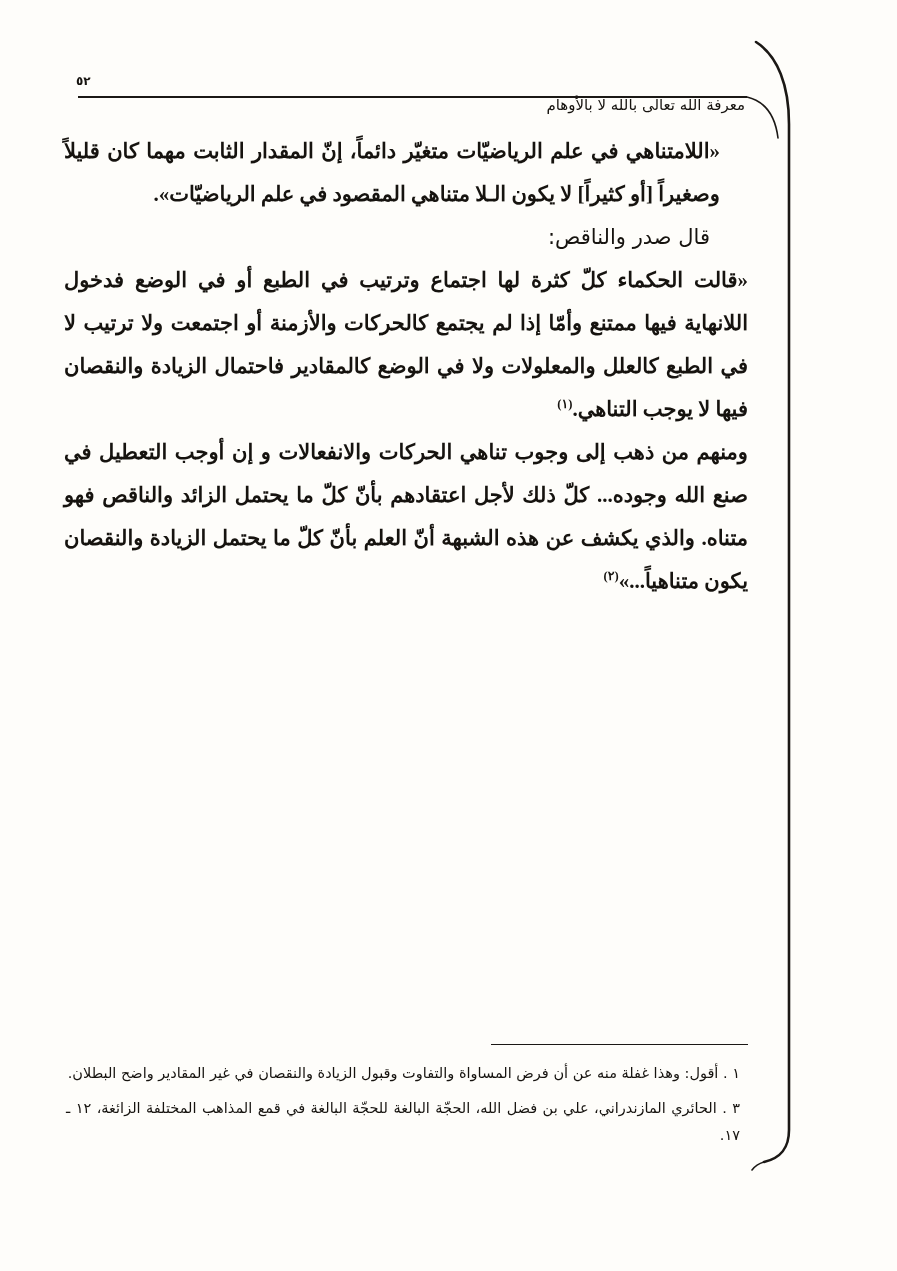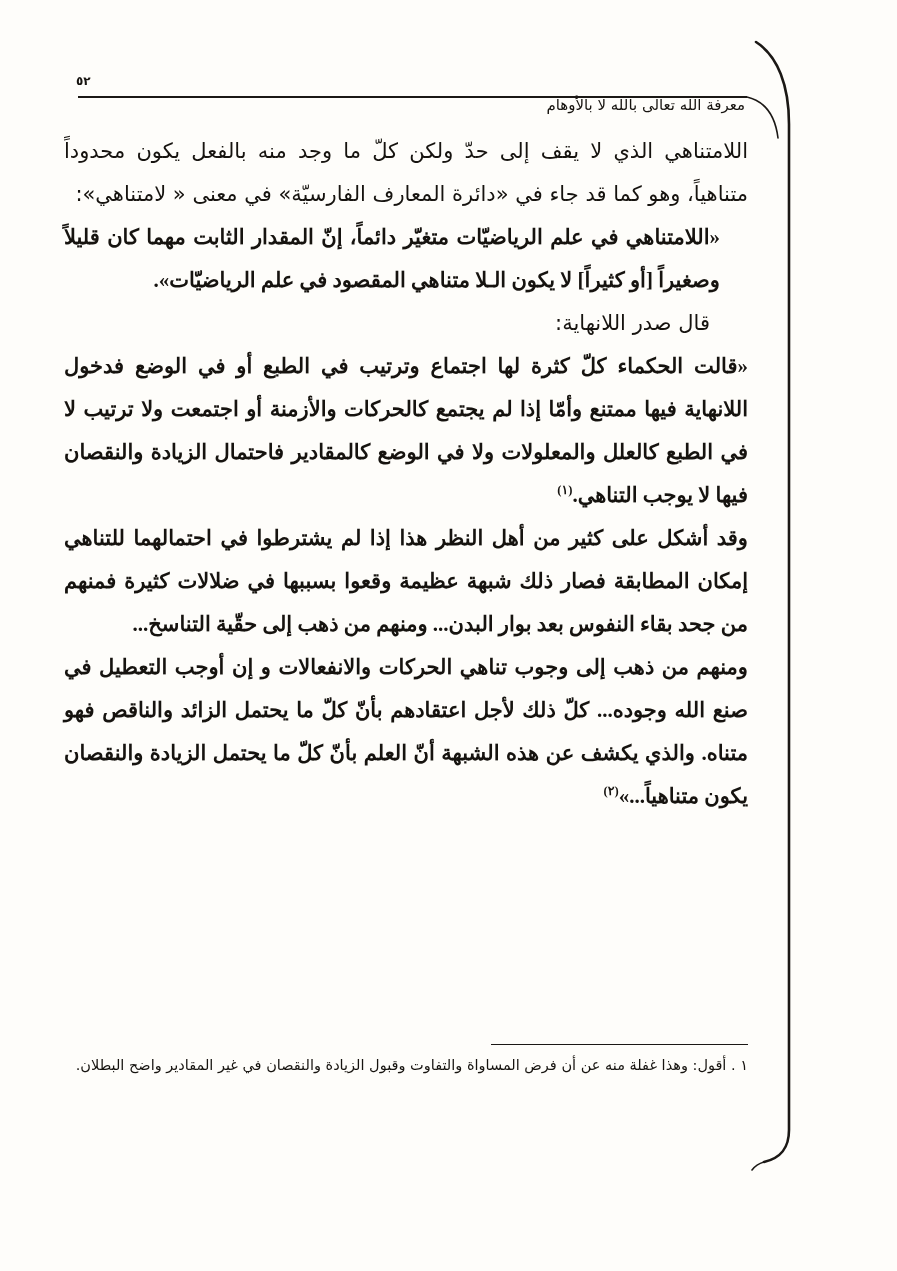--- a/index.html
+++ b/index.html
@@ -73,48 +73,47 @@
     width: 257px;
     border-top: 1.6px solid #1b1815;
   }
   .footnotes {
     position: absolute;
     top: 1052px; right: 149px; left: 58px;
     font-size: 14.5px;
     line-height: 27px;
     text-align: justify;
   }
-  .footnote { margin: 0; }
+  .footnote { margin: 8px; }
 </style>
 </head>
 <body>
 
 <div class="page">
 
   <header class="page-header">
     <span class="header-title">معرفة الله تعالى بالله لا بالأوهام</span>
     <span class="page-number">٥٢</span>
   </header>
 
   <div class="header-rule"></div>
 
   <svg class="page-border" width="897" height="1271" viewBox="0 0 897 1271">
     <path d="M756,42 C778,56 789,86 789,124 L789,1130 C789,1148 781,1158 764,1162" fill="none" stroke="#1b1815" stroke-width="2.6" stroke-linecap="round"></path>
     <path d="M747,97 C764,101 775,114 778,138" fill="none" stroke="#1b1815" stroke-width="1.6" stroke-linecap="round"></path>
     <path d="M764,1162 C759,1163.5 755,1166 752,1170" fill="none" stroke="#1b1815" stroke-width="1.6" stroke-linecap="round"></path>
   </svg>
 
   <main class="body-text">
-      <p class="para"><span>اللامتناهي الذي لا يقف إلى حدّ ولكن كلّ ما وجد منه بالفعل يكون محدوداً متناهياً، وهو كما قد جاء في «دائرة المعارف الفارسيّة» في معنى « لامتناهي»:</span></p>
       <p class="para bold rindent"><span>«اللامتناهي في علم الرياضيّات متغيّر دائماً، إنّ المقدار الثابت مهما كان قليلاً وصغيراً [أو كثيراً] لا يكون الـلا متناهي المقصود في علم الرياضيّات».</span></p>
-      <p class="para indent"><span>قال صدر اللانهاية:</span></p>
+      <p class="para indent"><span>قال صدر والناقص:</span></p>
       <p class="para bold"><span>«قالت الحكماء كلّ كثرة لها اجتماع وترتيب في الطبع أو في الوضع فدخول اللانهاية فيها ممتنع وأمّا إذا لم يجتمع كالحركات والأزمنة أو اجتمعت ولا ترتيب لا في الطبع كالعلل والمعلولات ولا في الوضع كالمقادير فاحتمال الزيادة والنقصان فيها لا يوجب التناهي.</span><sup class="fnref">(١)</sup></p>
-      <p class="para bold"><span>وقد أشكل على كثير من أهل النظر هذا إذا لم يشترطوا في احتمالهما للتناهي إمكان المطابقة فصار ذلك شبهة عظيمة وقعوا بسببها في ضلالات كثيرة فمنهم من جحد بقاء النفوس بعد بوار البدن... ومنهم من ذهب إلى حقّية التناسخ...</span></p>
       <p class="para bold"><span>ومنهم من ذهب إلى وجوب تناهي الحركات والانفعالات و إن أوجب التعطيل في صنع الله وجوده... كلّ ذلك لأجل اعتقادهم بأنّ كلّ ما يحتمل الزائد والناقص فهو متناه. والذي يكشف عن هذه الشبهة أنّ العلم بأنّ كلّ ما يحتمل الزيادة والنقصان يكون متناهياً...»</span><sup class="fnref">(٢)</sup></p>
     </main>
 
   <div class="footnote-separator"></div>
 
   <section class="footnotes">
       <p class="footnote">١ . أقول: وهذا غفلة منه عن أن فرض المساواة والتفاوت وقبول الزيادة والنقصان في غير المقادير واضح البطلان.</p>
+      <p class="footnote">٣ . الحائري المازندراني، علي بن فضل الله، الحجّة البالغة للحجّة البالغة في قمع المذاهب المختلفة الزائغة، ١٢ ـ ١٧.</p>
     </section>
 
 </div>
 
 </body></html>

